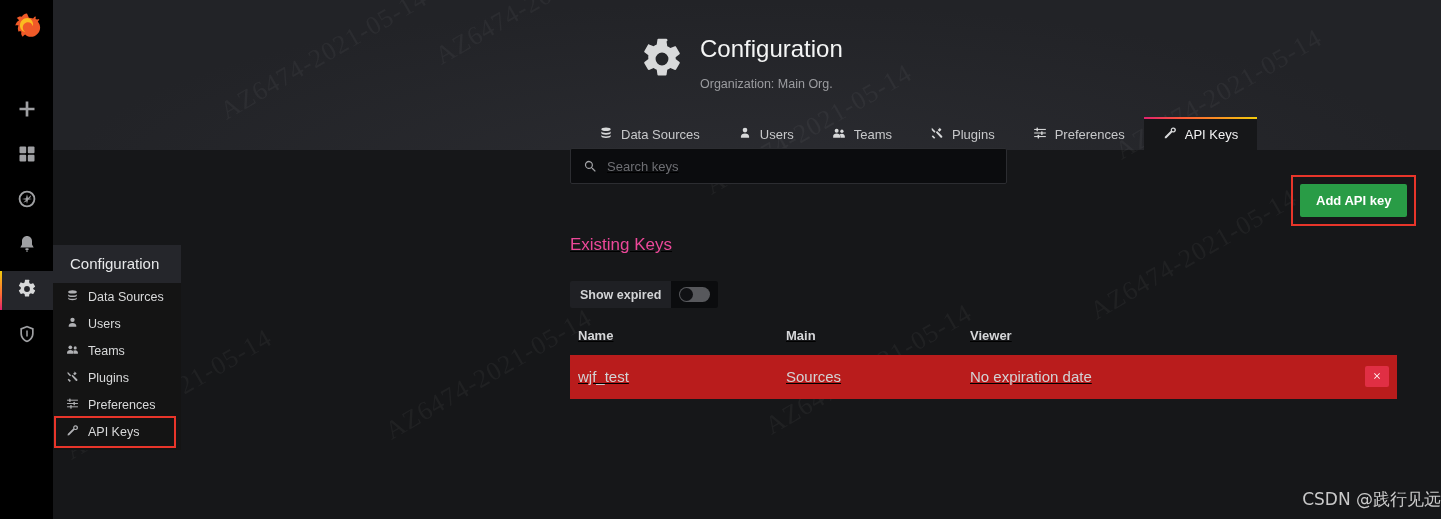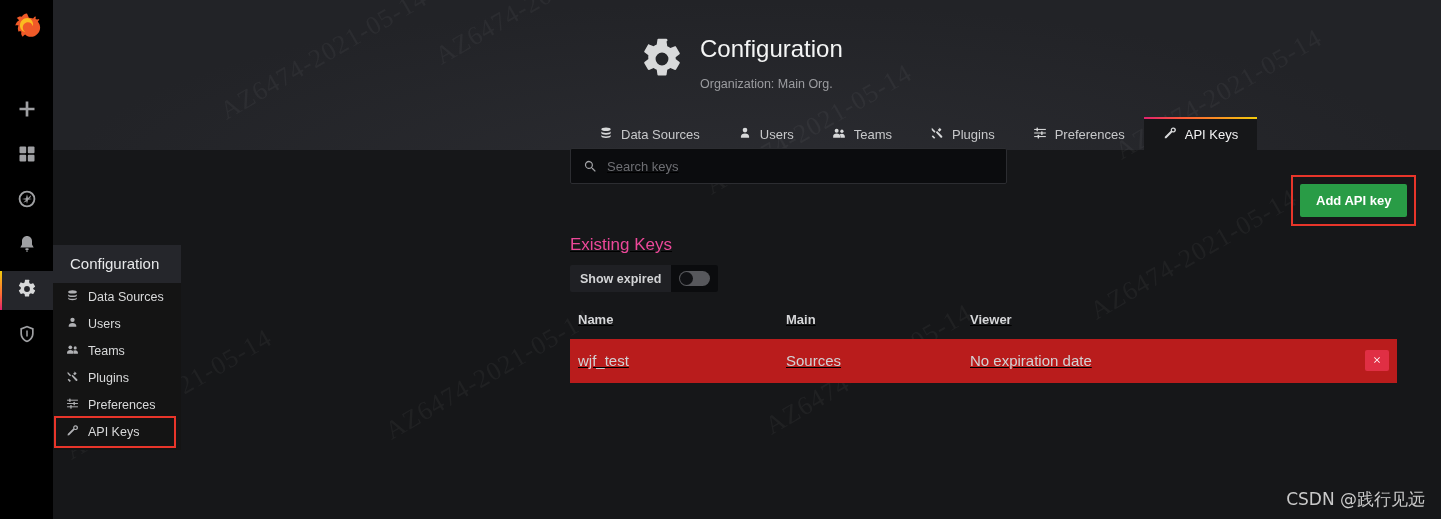--- a/index.html
+++ b/index.html
@@ -23,21 +23,21 @@
     font-size: 26px;
     letter-spacing: 1px;
     white-space: nowrap;
     transform: rotate(-30deg);
     transform-origin: left top;
     pointer-events: none;
     user-select: none;
   }
   .wm-csdn {
     position: absolute;
-    right: 16px; bottom: 8px;
+    right: 0; bottom: 8px;
     color: #c9c9c9;
     font-size: 17px;
     font-family: "DejaVu Sans", sans-serif;
     white-space: nowrap;
   }
 
   
   .rail {
     position: absolute; left: 0; top: 0;
     width: 53px; height: 519px;
@@ -219,21 +219,21 @@
   }
 
   .section-title {
     margin-top: 51px;
     color: #ec4899;
     font-size: 17px;
     font-weight: 400;
   }
 
   .toggle-row {
-    margin-top: 10px;
+    margin-top: 26px;
     display: inline-flex; align-items: stretch;
     background: #1f2024;
     border-radius: 2px;
     overflow: hidden;
     height: 27px;
   }
   .toggle-label {
     display: flex; align-items: center;
     padding: 0 10px;
     color: #d3d4d6;

